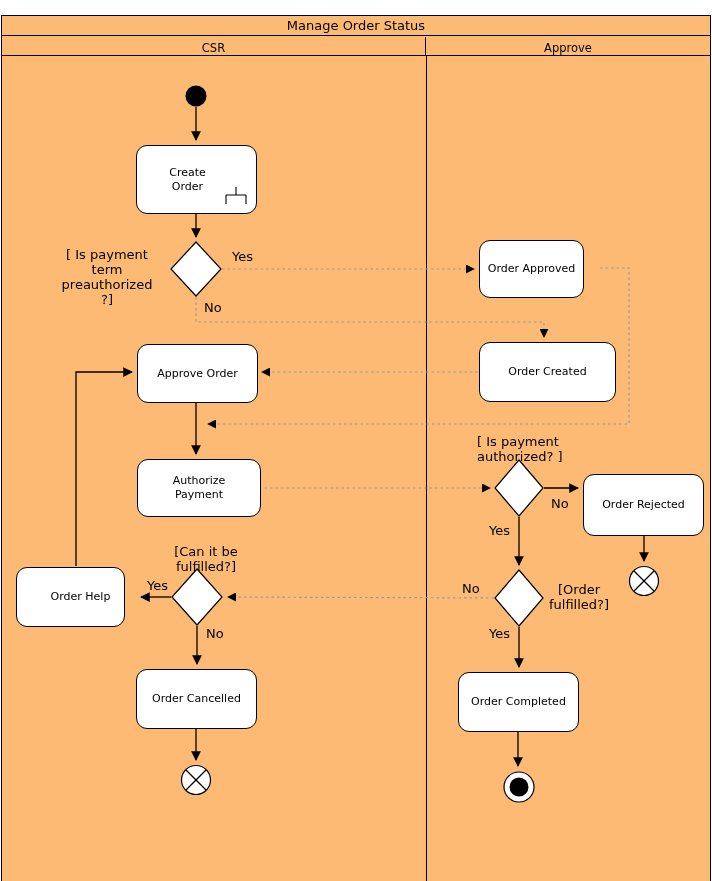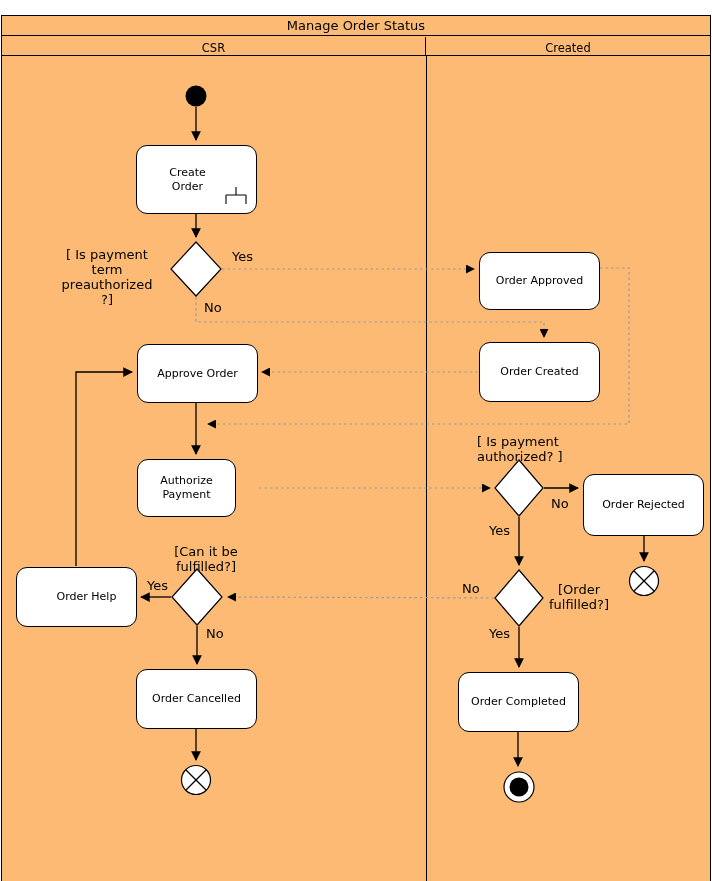--- a/index.html
+++ b/index.html
@@ -87,21 +87,21 @@
 
     <div id="title-bar">
       <span>Manage Order Status</span>
     </div>
 
     <div id="lane-header-row">
       <div id="lane-header-csr" class="lane-header">
         <span>CSR</span>
       </div>
       <div id="lane-header-system" class="lane-header">
-        <span>Created</span>
+        <span>Approve</span>
       </div>
     </div>
 
     <div id="lane-divider"></div>
 
     <svg id="edge-layer" viewBox="0 0 712 881">
       <defs>
         <marker id="arrow" viewBox="0 0 10 10" refX="9" refY="5" markerWidth="7.5" markerHeight="7.5" orient="auto-start-reverse">
           <path d="M0,0 L10,5 L0,10 Z" fill="#000"></path>
         </marker>
@@ -158,41 +158,41 @@
       </g>
     </svg>
 
     <div class="activity" style="left:134px; top:129px; width:121px; height:69px;">
       <span style="max-width:62px; margin-right:18px;">Create Order</span>
       <svg class="rake" width="26" height="20" viewBox="0 0 26 20">
         <path d="M13,1 L13,9 M3,9 L23,9 M3,9 L3,18 M23,9 L23,18" stroke="#000" stroke-width="1.1" fill="none"></path>
       </svg>
     </div>
 
-    <div class="activity" style="left:477px; top:224px; width:121px; height:58px;margin-top:12px;">
+    <div class="activity" style="left:477px; top:224px; width:105px; height:58px;">
       <span>Order Approved</span>
     </div>
 
-    <div class="activity" style="left:477px; top:326px; width:121px; height:60px;">
+    <div class="activity" style="left:477px; top:326px; width:137px; height:60px;">
       <span>Order Created</span>
     </div>
 
     <div class="activity" style="left:135px; top:328px; width:121px; height:59px;">
       <span>Approve Order</span>
     </div>
 
-    <div class="activity" style="left:135px; top:443px; width:99px; height:58px;">
+    <div class="activity" style="left:135px; top:443px; width:124px; height:58px;">
       <span style="max-width:72px;">Authorize Payment</span>
     </div>
 
     <div class="activity" style="left:581px; top:442px; width:121px; height:62px;margin-top:16px;">
       <span>Order Rejected</span>
     </div>
 
-    <div class="activity" style="left:14px; top:551px; width:121px; height:60px;padding-left:20px;">
+    <div class="activity" style="left:14px; top:551px; width:109px; height:60px;padding-left:20px;">
       <span>Order Help</span>
     </div>
 
     <div class="activity" style="left:134px; top:653px; width:121px; height:60px;">
       <span>Order Cancelled</span>
     </div>
 
     <div class="activity" style="left:456px; top:656px; width:121px; height:60px;">
       <span>Order Completed</span>
     </div>

